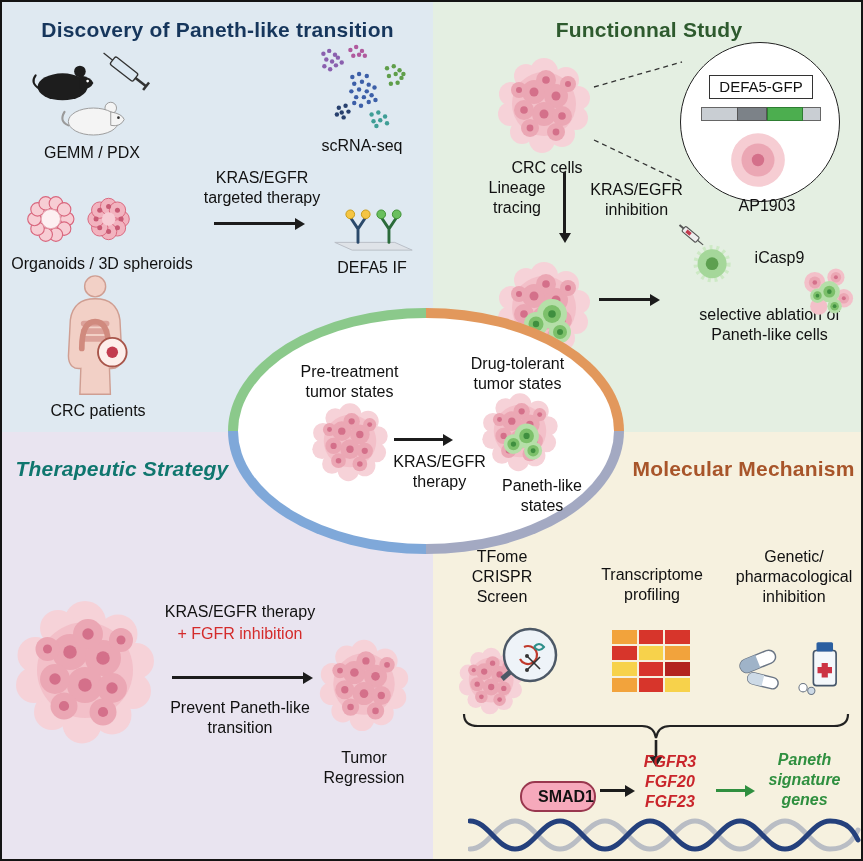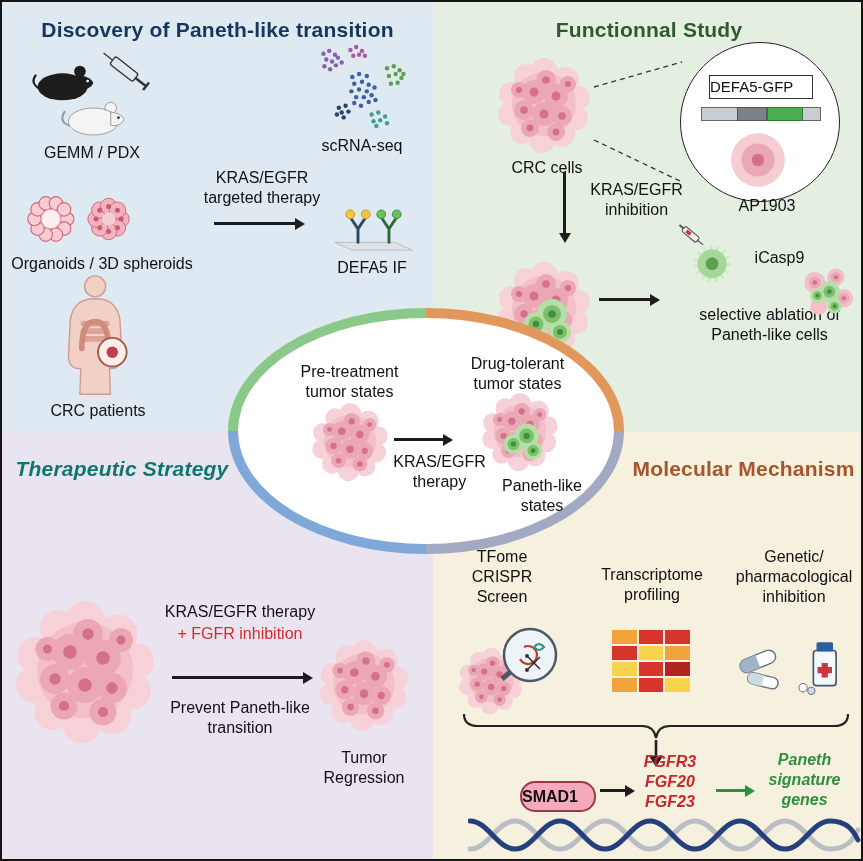--- a/index.html
+++ b/index.html
@@ -24,24 +24,24 @@
       border-left:10px solid #1c1c1c; border-top:6px solid transparent; border-bottom:6px solid transparent; }
   .arrow-r.green { background:#2f8f3f; }
   .arrow-r.green::after { border-left-color:#2f8f3f; }
   .arrow-d { position:absolute; width:3px; background:#1c1c1c; }
   .arrow-d::after { content:""; position:absolute; bottom:-9px; left:50%; transform:translateX(-50%); width:0; height:0;
       border-top:10px solid #1c1c1c; border-left:6px solid transparent; border-right:6px solid transparent; }
   
   .construct-circle { position:absolute; left:678px; top:40px; width:160px; height:160px; border-radius:50%;
       background:#fff; border:1.5px solid #222; overflow:hidden; }
   .construct-label { position:absolute; left:28px; top:32px; width:104px; height:24px; border:1.5px solid #333;
-      font-size:15px; line-height:21px; background:#fff; }
+      font-size:15px; text-align:center; line-height:21px; background:#fff; }
   
   .smad1 { position:absolute; left:518px; top:779px; width:76px; height:31px; border-radius:15px;
-      background:#f6a9bb; border:2px solid #99374e; font-weight:bold; font-size:16px; text-align:left; line-height:27px; }
+      background:#f6a9bb; border:2px solid #99374e; font-weight:bold; font-size:16px; text-align:right; line-height:27px; }
   
   .heatmap { position:absolute; left:610px; top:628px; width:78px; height:62px; display:grid;
       grid-template-columns:repeat(3,1fr); grid-auto-rows:1fr; gap:2px; }
   .hm-cell { width:100%; height:100%; }
   .defs-svg { position:absolute; width:0; height:0; overflow:hidden; }
 </style>
 </head>
 <body>
 
 <div id="fig">
@@ -374,20 +374,22 @@
       </div>
       <svg class="abs" style="left:46px;top:86px;width:62px;height:62px" viewBox="0 0 60 60">
         <circle cx="30" cy="30" r="26" fill="#f6cdd3"></circle>
           <circle cx="14" cy="20" r="7" fill="#f6cdd3"></circle>
         <circle cx="46" cy="22" r="7" fill="#f6cdd3"></circle>
           <circle cx="18" cy="44" r="7" fill="#f6cdd3"></circle>
         <circle cx="30" cy="30" r="16" fill="#eba7b4"></circle>
           <circle cx="30" cy="30" r="6" fill="#d4708a"></circle>
       </svg>
     </div>
+    <div class="lbl" style="left:460px;top:176px;width:110px">Lineage
+tracing</div>
     <div class="arrow-d" style="left:561px;top:170px;height:62px"></div>
     <div class="lbl" style="left:572px;top:178px;width:125px">KRAS/EGFR
 inhibition</div>
     <div class="lbl" style="left:720px;top:194px;width:90px">AP1903</div>
     <svg class="abs" style="left:672px;top:220px;width:68px;height:68px" viewBox="0 0 75 75">
         <use href="#icasp9"></use>
       </svg>
     <div class="lbl" style="left:740px;top:246px;width:75px">iCasp9</div>
     <svg class="abs" style="left:492px;top:256px;width:100px;height:100px" viewBox="0 0 100 100">
         <use href="#tumor-green"></use>

